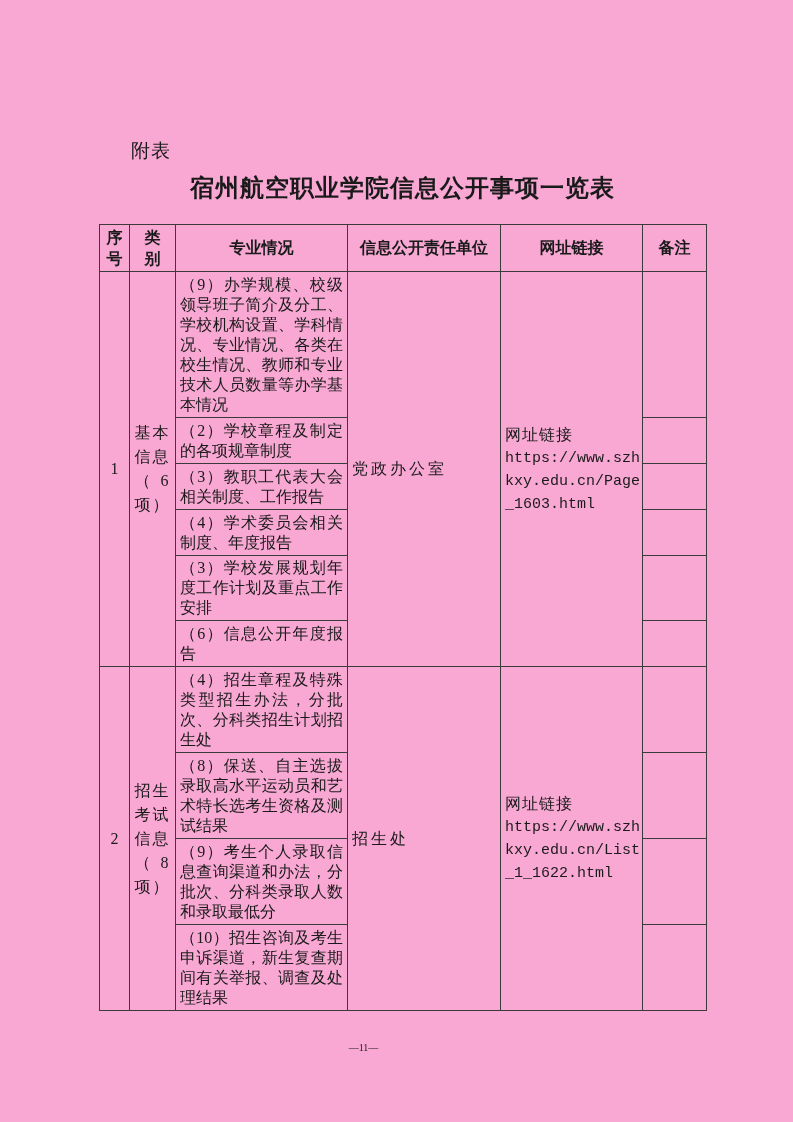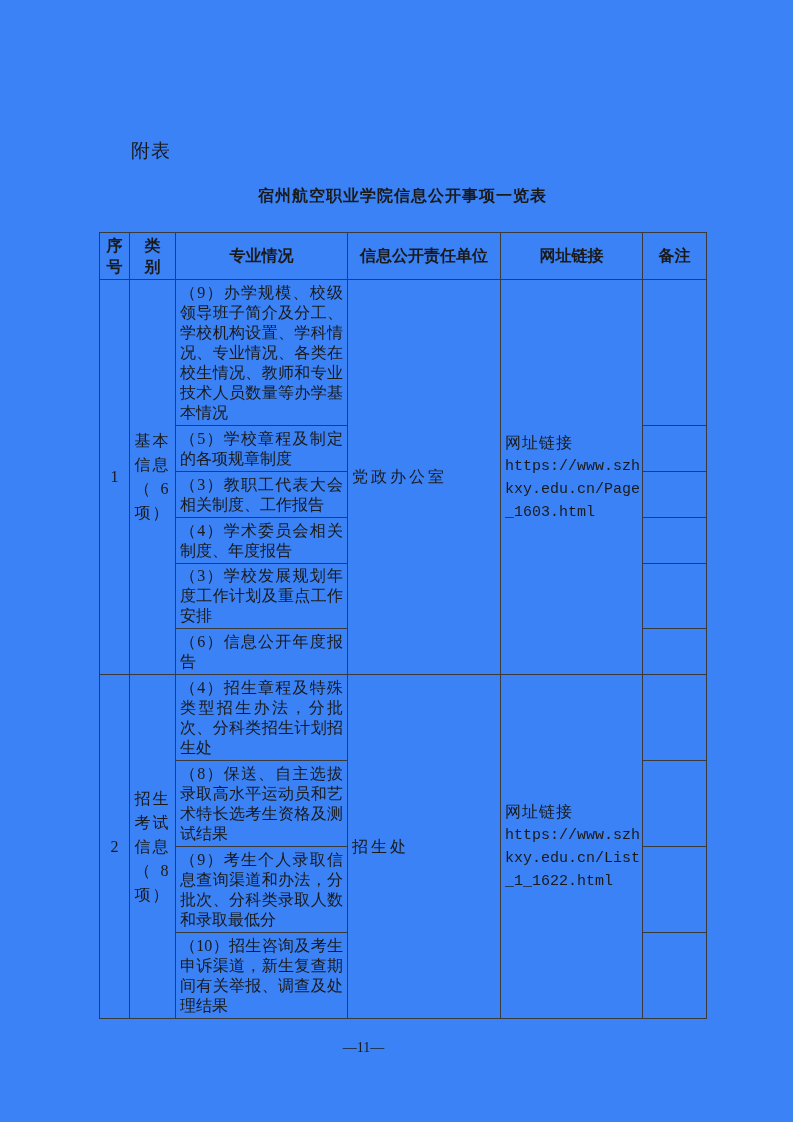--- a/index.html
+++ b/index.html
@@ -5,40 +5,40 @@
   * { margin: 0; padding: 0; box-sizing: border-box; }
   html, body { background: #ffffff; }
   body {
     font-family: "Liberation Serif", "DejaVu Serif", serif;
     color: #1a1a1a;
   }
   .page {
     position: relative;
     width: 793px;
     height: 1122px;
-    background: #3b82f6;
+    background: #f9a8d4;
     overflow: hidden;
   }
   .content {
     position: absolute;
     left: 99px;
     top: 138px;
     width: 607px;
   }
   .appendix {
     margin-left: 32px;
     font-size: 19px;
     line-height: 26px;
     letter-spacing: 1px;
   }
   .doc-title {
-    margin-top: 16px;
+    margin-top: 8px;
     margin-bottom: 20px;
     text-align: center;
-    font-size: 16px;
+    font-size: 24px;
     line-height: 32px;
     font-weight: 700;
     letter-spacing: 1px;
   }
   table.disclosure {
     width: 607px;
     border-collapse: collapse;
     table-layout: fixed;
     font-size: 16px;
     line-height: 20px;
@@ -115,21 +115,21 @@
     word-break: break-all;
     width: 137px;
   }
   td.remark { height: auto; }
   .page-footer {
     position: absolute;
     top: 1038px;
     left: 0;
     width: 727px;
     text-align: center;
-    font-size: 14px;
+    font-size: 10px;
     line-height: 20px;
     letter-spacing: 0px;
   }
 </style>
 </head>
 <body>
 
 <div class="page">
   <div class="content">
 
@@ -165,21 +165,21 @@
           </td>
           <td class="item h1">（9）办学规模、校级领导班子简介及分工、学校机构设置、学科情况、专业情况、各类在校生情况、教师和专业技术人员数量等办学基本情况</td>
           <td class="unit" rowspan="6">党政办公室</td>
           <td class="link" rowspan="6">
             <div class="link-label">网址链接</div>
             <div class="link-url">https://www.szhkxy.edu.cn/Page_1603.html</div>
           </td>
           <td class="remark"></td>
         </tr>
         <tr>
-          <td class="item h2">（5）学校章程及制定的各项规章制度</td>
+          <td class="item h2">（2）学校章程及制定的各项规章制度</td>
           <td class="remark"></td>
         </tr>
         <tr>
           <td class="item h2">（3）教职工代表大会相关制度、工作报告</td>
           <td class="remark"></td>
         </tr>
         <tr>
           <td class="item h2">（4）学术委员会相关制度、年度报告</td>
           <td class="remark"></td>
         </tr>

